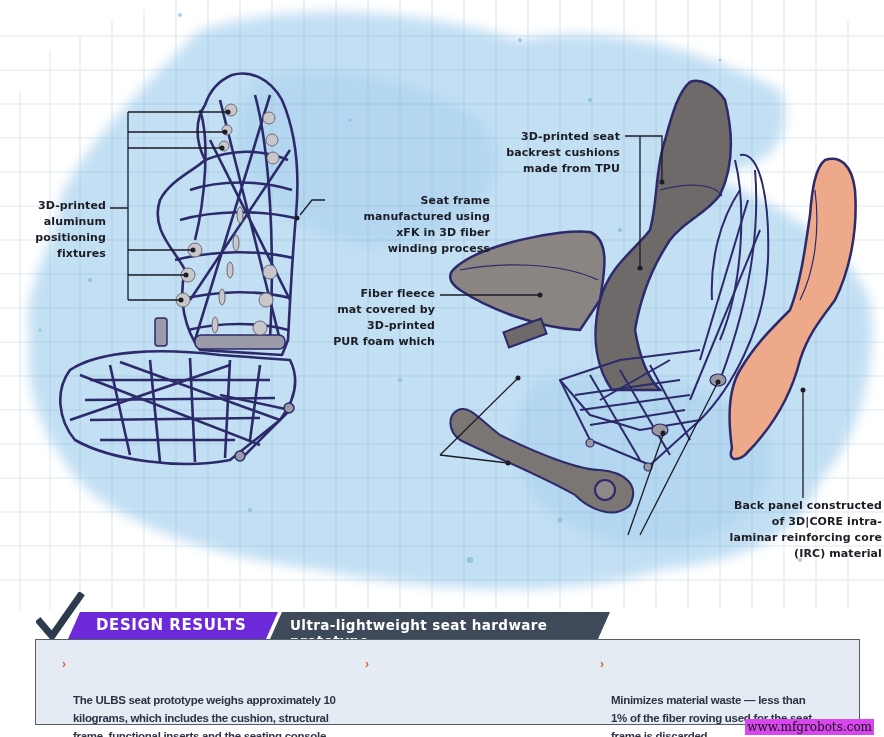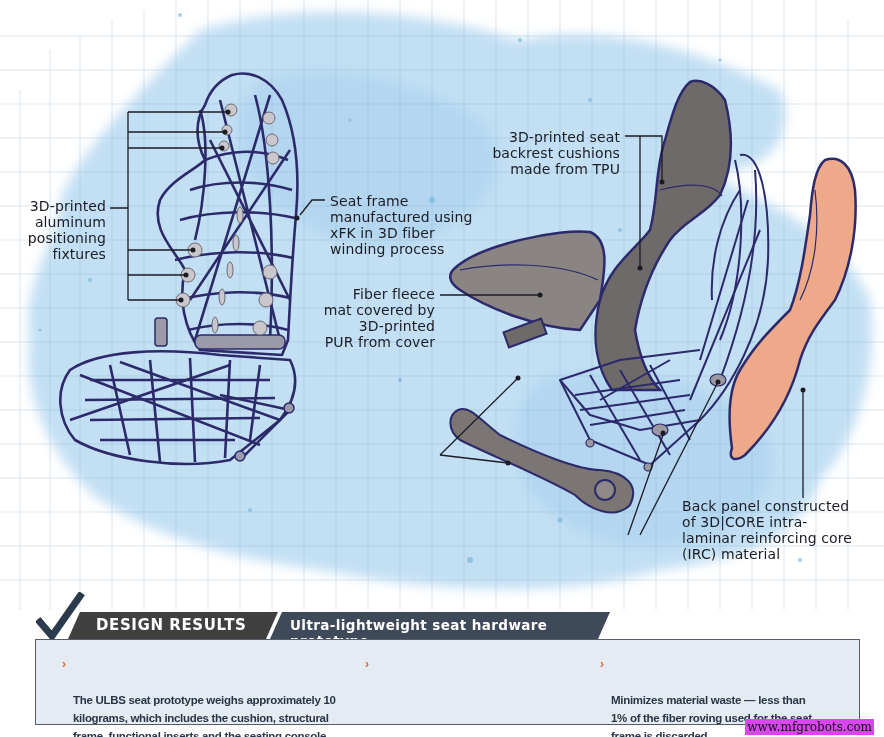--- a/index.html
+++ b/index.html
@@ -6,32 +6,32 @@
   body {
     width: 884px; height: 737px; position: relative; overflow: hidden;
     background: #ffffff;
     font-family: "DejaVu Sans", sans-serif;
   }
   .canvas { position: absolute; left: 0; top: 0; width: 884px; height: 737px; }
   .wash { position: absolute; left: 0; top: 0; }
   .grid { position: absolute; left: 0; top: 0; }
   .illus { position: absolute; left: 0; top: 0; }
   .callout {
-    position: absolute; color: #1c1c24; font-weight: normal;
-    font-size: 14px; line-height: 16px; letter-spacing: 0.1px;
+    position: absolute; color: #1c1c24; font-weight: bold;
+    font-size: 11px; line-height: 16px; letter-spacing: 0.1px;
     white-space: pre-line;
   }
   .callout.right { text-align: right; }
-  .callout.left { text-align: left; }
+  .callout.left { text-align: right; }
 
   
   .banner { position: absolute; left: 40px; top: 612px; height: 27px; width: 570px; }
   .banner-orange {
     position: absolute; left: 28px; top: 0; height: 27px; width: 210px;
-    background: #404040;
+    background: #6d28d9;
     clip-path: polygon(12px 0, 100% 0, calc(100% - 12px) 100%, 0 100%);
   }
   .banner-orange span {
     position: absolute; left: 28px; top: 4px; color: #fff; font-weight: bold;
     font-size: 15px; letter-spacing: 0.6px;
   }
   .banner-slate {
     position: absolute; left: 230px; top: 0; height: 27px; width: 340px;
     background: #3e4a5a;
     clip-path: polygon(12px 0, 100% 0, calc(100% - 12px) 100%, 0 100%);
@@ -257,22 +257,22 @@
   <div class="callout left" style="left:330px; top:193px; width:160px;">Seat frame
 manufactured using
 xFK in 3D fiber
 winding process</div>
   <div class="callout right" style="left:470px; top:129px; width:150px;">3D-printed seat
 backrest cushions
 made from TPU</div>
   <div class="callout right" style="left:300px; top:286px; width:135px;">Fiber fleece
 mat covered by
 3D-printed
-PUR from cover</div>
-  <div class="callout left" style="left:682px; top:498px; width:180px;">Back panel constructed
+PUR foam which</div>
+  <div class="callout left" style="left:702px; top:498px; width:180px;">Back panel constructed
 of 3D|CORE intra-
 laminar reinforcing core
 (IRC) material</div>
 
   <svg class="check" width="50" height="50">
     <path d="M4 30 L16 44 L44 4" fill="none" stroke="#2c3a4e" stroke-width="7" stroke-linecap="square"></path>
   </svg>
   <div class="banner">
     <div class="banner-orange">
       <span>DESIGN RESULTS</span>

